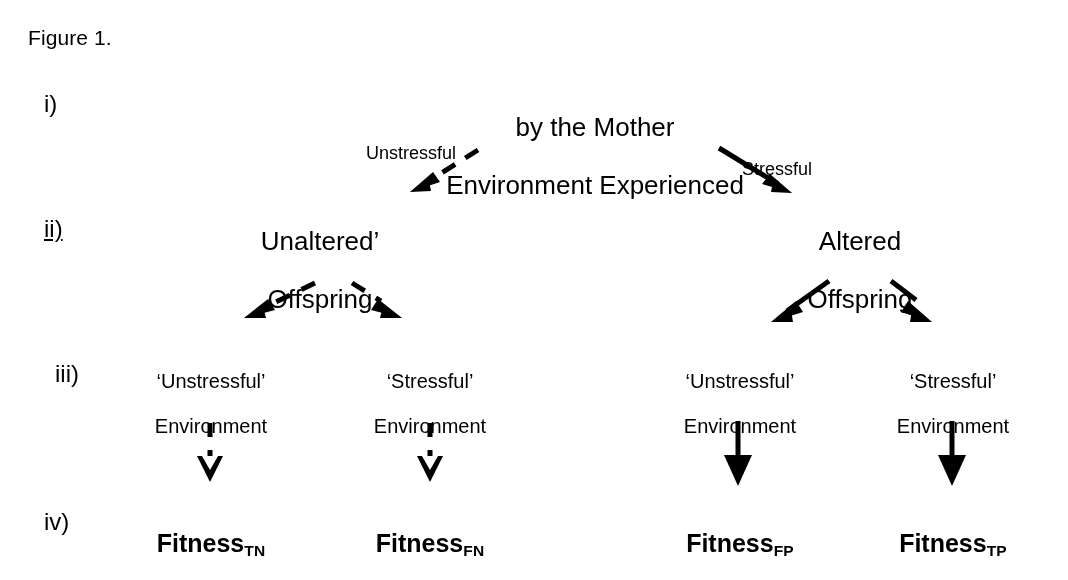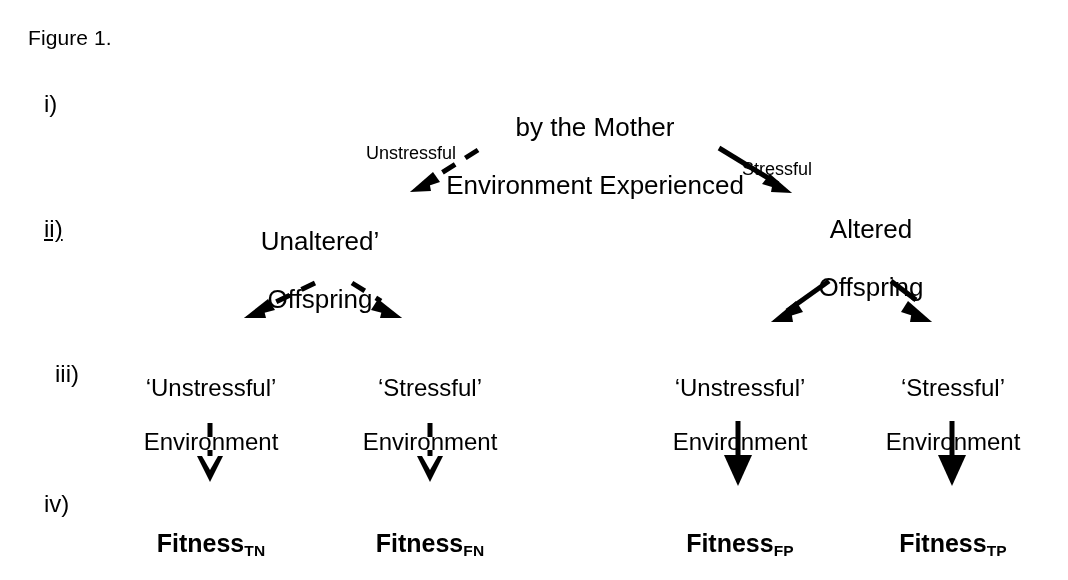--- a/index.html
+++ b/index.html
@@ -43,21 +43,21 @@
     font-size: 24px;
     text-align: left;
   }
   .node-title {
     font-size: 26px;
   }
   .node-offspring {
     font-size: 26px;
   }
   .node-env {
-    font-size: 24px;
+    font-size: 20px;
   }
   .node-fitness {
     font-size: 24px;
   }
   .fitness-main {
     font-weight: bold;
     font-size: 25px;
     white-space: nowrap;
     text-align: right;
   }
@@ -79,21 +79,21 @@
 </head>
 <body>
 
 <div id="figure-root">
 
   <div class="fig-caption">Figure 1.</div>
 
   <div class="row-label" style="left:44px; top:90px;">i)</div>
   <div class="row-label" style="left:44px; top:215px;text-decoration:underline;">ii)</div>
   <div class="row-label" style="left:55px; top:360px;">iii)</div>
-  <div class="row-label" style="left:44px; top:490px;">iv)</div>
+  <div class="row-label" style="left:44px; top:508px;">iv)</div>
 
   <svg id="edge-layer" viewBox="0 0 1068 580" width="1068" height="580" xmlns="http://www.w3.org/2000/svg">
 
     <g>
       <line x1="478" y1="150" x2="424" y2="184" stroke="#000" stroke-width="5" stroke-dasharray="15,12" stroke-linecap="butt"></line>
       <polygon points="410,192 440,182 433,172" fill="#000"></polygon>
       <polygon points="410,192 431,191 429,180" fill="#000"></polygon>
     </g>
 
     <g>
@@ -150,21 +150,21 @@
     <div>Environment Experienced</div>
   </div>
 
   <div class="edge-label" style="left:411px; top:143px;">Unstressful</div>
   <div class="edge-label" style="left:777px; top:143px;margin-top:16px;">Stressful</div>
 
   <div class="node node-offspring" style="left:320px; top:198px;">
     <div>Unaltered’</div>
     <div>Offspring</div>
   </div>
-  <div class="node node-offspring" style="left:860px; top:186px;margin-left:11px;">
+  <div class="node node-offspring" style="left:860px; top:198px;">
     <div>Altered</div>
     <div>Offspring</div>
   </div>
 
   <div class="node node-env" style="left:211px; top:348px;">
     <div>‘Unstressful’</div>
     <div>Environment</div>
   </div>
   <div class="node node-env" style="left:430px; top:348px;">
     <div>‘Stressful’</div>

